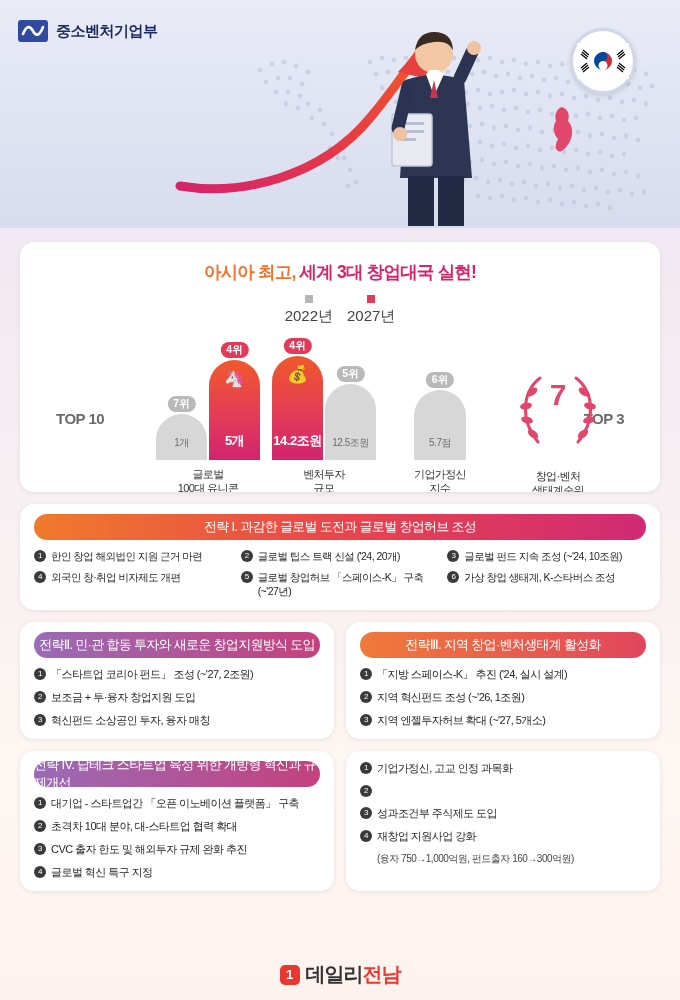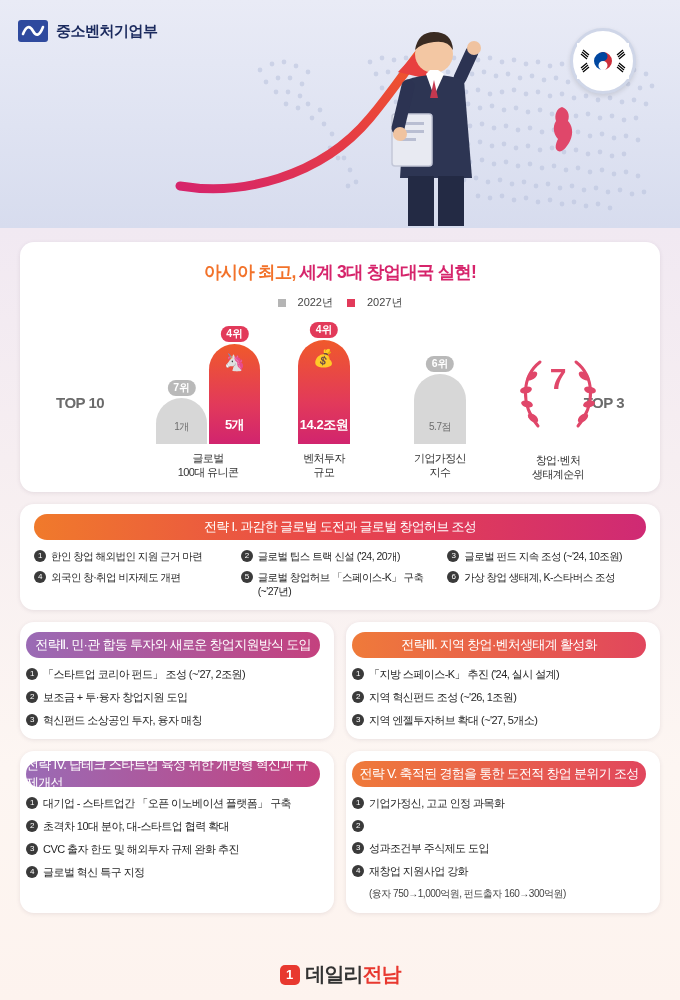--- a/index.html
+++ b/index.html
@@ -56,21 +56,21 @@
   }
 
   
   .kpi-card { width: 640px; height: 250px; padding: 18px 0 0 0; position: relative; overflow: hidden; }
   .kpi-title {
     text-align: center; font-size: 17.5px; font-weight: bold; letter-spacing: -0.8px;
     color: #d6246b;
   }
   .kpi-title .accent { color: #f2722a; }
   .legend { display: flex; justify-content: center; gap: 14px; margin-top: 11px; }
-  .legend-item { display: flex; align-items: center; gap: 12px; font-size: 11px; color: #444; }
+  .legend-item { display: flex; align-items: center; gap: 4px; font-size: 15px; color: #444; flex-direction: column; }
   .swatch { width: 8px; height: 8px; display: inline-block; }
 
   .kpi-row { position: relative; height: 185px; margin-top: 6px; }
   .top10 {
     position: absolute; left: 36px; top: 78px;
     font-size: 15px; font-weight: bold; color: #6b6b6b; letter-spacing: -0.5px;
   }
   .top3 {
     position: absolute; right: 36px; top: 78px;
     font-size: 15px; font-weight: bold; color: #6b6b6b; letter-spacing: -0.5px;
@@ -132,21 +132,21 @@
   .s1-card { width: 640px; margin-top: 12px; padding: 10px 14px 12px 14px; }
   .s-grid3 { display: grid; grid-template-columns: 1fr 1fr 1fr; column-gap: 8px; row-gap: 7px; }
   .li { display: flex; align-items: flex-start; gap: 5px; font-size: 10.5px; color: #262626; letter-spacing: -0.55px; line-height: 14px; }
   .num {
     flex: 0 0 auto; width: 12px; height: 12px; border-radius: 50%;
     background: #3a3a3a; color: #fff; font-size: 8px; line-height: 12px;
     text-align: center; margin-top: 1px;
   }
 
   .two-col { display: flex; gap: 12px; margin-top: 12px; }
-  .half { width: 354px; padding: 10px 14px 12px 6px; }
+  .half { width: 354px; padding: 10px 14px 12px 14px; }
   .half .li { font-size: 11px; margin-bottom: 9px; }
   .half .li:last-child { margin-bottom: 0; }
   .sub-line { font-size: 10px; color: #444; margin-left: 17px; margin-top: 2px; letter-spacing:-0.5px;}
 
   
   .watermark {
     position: absolute; left: 0; right: 0; bottom: 12px;
     display: flex; align-items: center; justify-content: center; gap: 6px;
   }
   .wm-mark {
@@ -481,20 +481,24 @@
           </div>
         </div>
 
         <div class="bar-group g2">
           <div class="twin" style="height:118px;">
             <div class="bar-new" style="height:104px;">
               <span class="rank-badge">4위</span>
               <span class="bar-emoji">💰</span>
               <span class="bar-val">14.2조원</span>
             </div>
+            <div class="bar-old" style="height:76px;">
+              <span class="rank-badge gray">5위</span>
+              <span class="bar-val small">12.5조원</span>
+            </div>
           </div>
           <div class="kpi-label">
             <div>벤처투자</div>
             <div>규모</div>
           </div>
         </div>
 
         <div class="bar-group g3">
           <div class="twin" style="height:118px;">
             <div class="bar-old" style="height:70px;">
@@ -619,21 +623,20 @@
               <span class="num">3</span>
               <span>CVC 출자 한도 및 해외투자 규제 완화 추진</span>
             </div>
           <div class="li">
               <span class="num">4</span>
               <span>글로벌 혁신 특구 지정</span>
             </div>
         </div>
       </div>
       <div class="card half">
-        <div class="banner b5">전략 V. 축적된 경험을 통한 도전적 창업 분위기 조성</div>
         <div>
           <div class="li">
               <span class="num">1</span>
               <span>기업가정신, 고교 인정 과목화</span>
             </div>
           <div class="li">
               <span class="num">2</span>
             </div>
           <div class="li">
               <span class="num">3</span>

